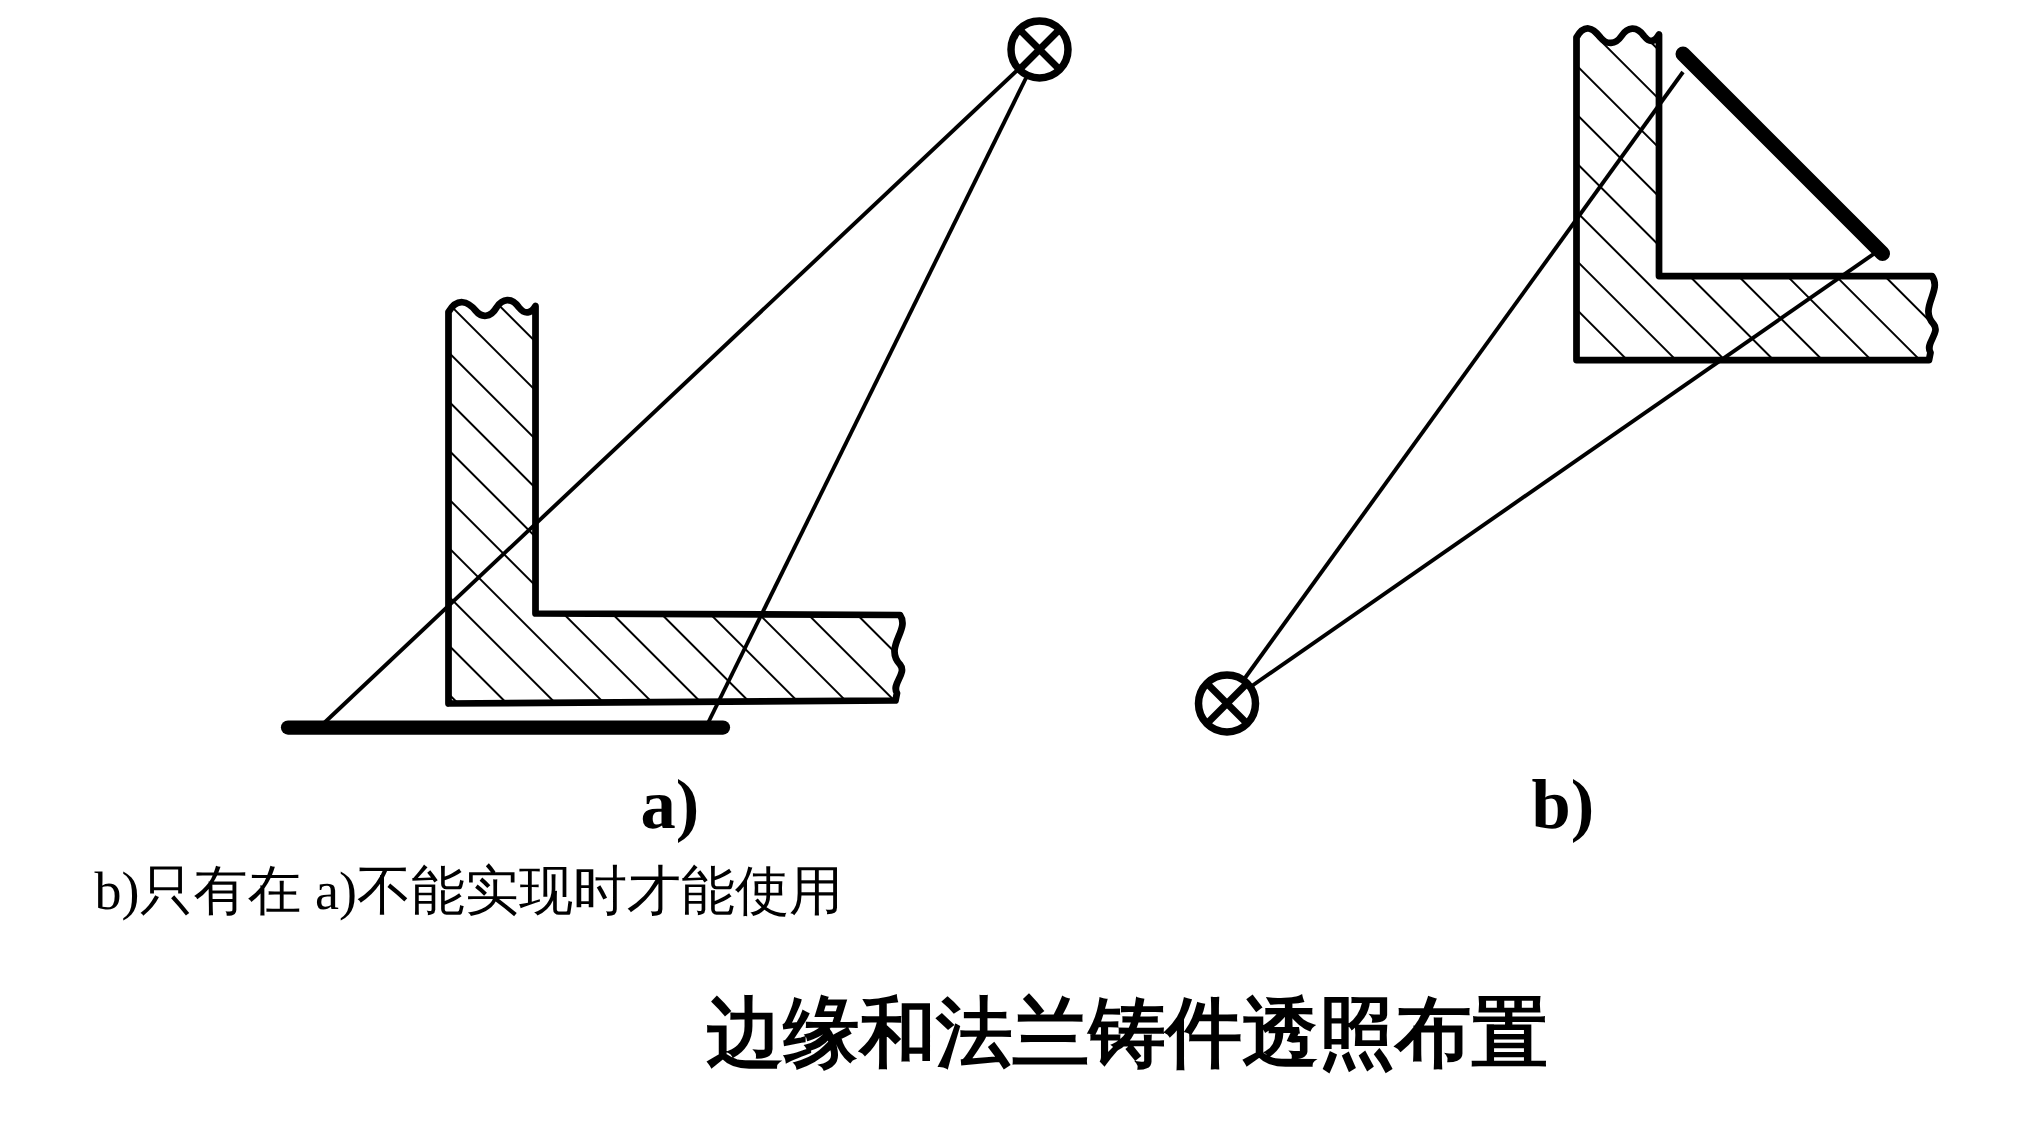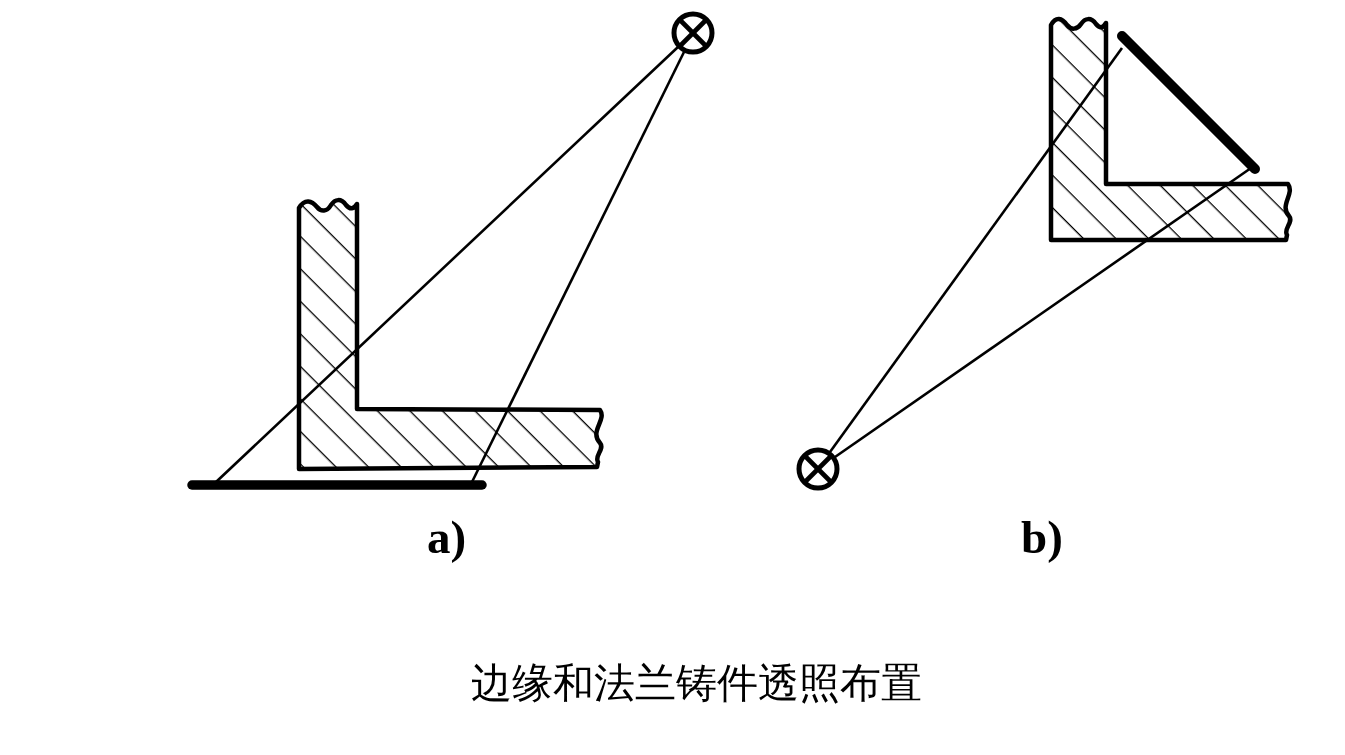--- a/index.html
+++ b/index.html
@@ -40,22 +40,22 @@
     font-size: 36px;
     line-height: 1.15;
     white-space: nowrap;
   }
   .figure-title {
     position: absolute;
     left: 471px;
     top: 661px;
     color: #000;
     font-family: "Liberation Sans", sans-serif;
-    font-weight: normal;
-    font-size: 41px;
+    font-weight: bold;
+    font-size: 51px;
     line-height: 1.1;
     white-space: nowrap;
     letter-spacing: 0px;
     text-align: right;
   }
 </style>
 </head>
 <body>
 
 <div class="page">
@@ -119,16 +119,17 @@
         <circle cx="818" cy="469" r="19" fill="#ffffff" stroke="#000000" stroke-width="5"></circle>
         <line x1="805" y1="456" x2="831" y2="482" stroke="#000000" stroke-width="4.6"></line>
         <line x1="831" y1="456" x2="805" y2="482" stroke="#000000" stroke-width="4.6"></line>
       </g>
     </g>
   </svg>
 
   <div class="panel-label a">a)</div>
   <div class="panel-label b">b)</div>
 
+  <div class="figure-note">b)只有在 a)不能实现时才能使用</div>
 
   <div class="figure-title">边缘和法兰铸件透照布置</div>
 
 </div>
 
 </body></html>

